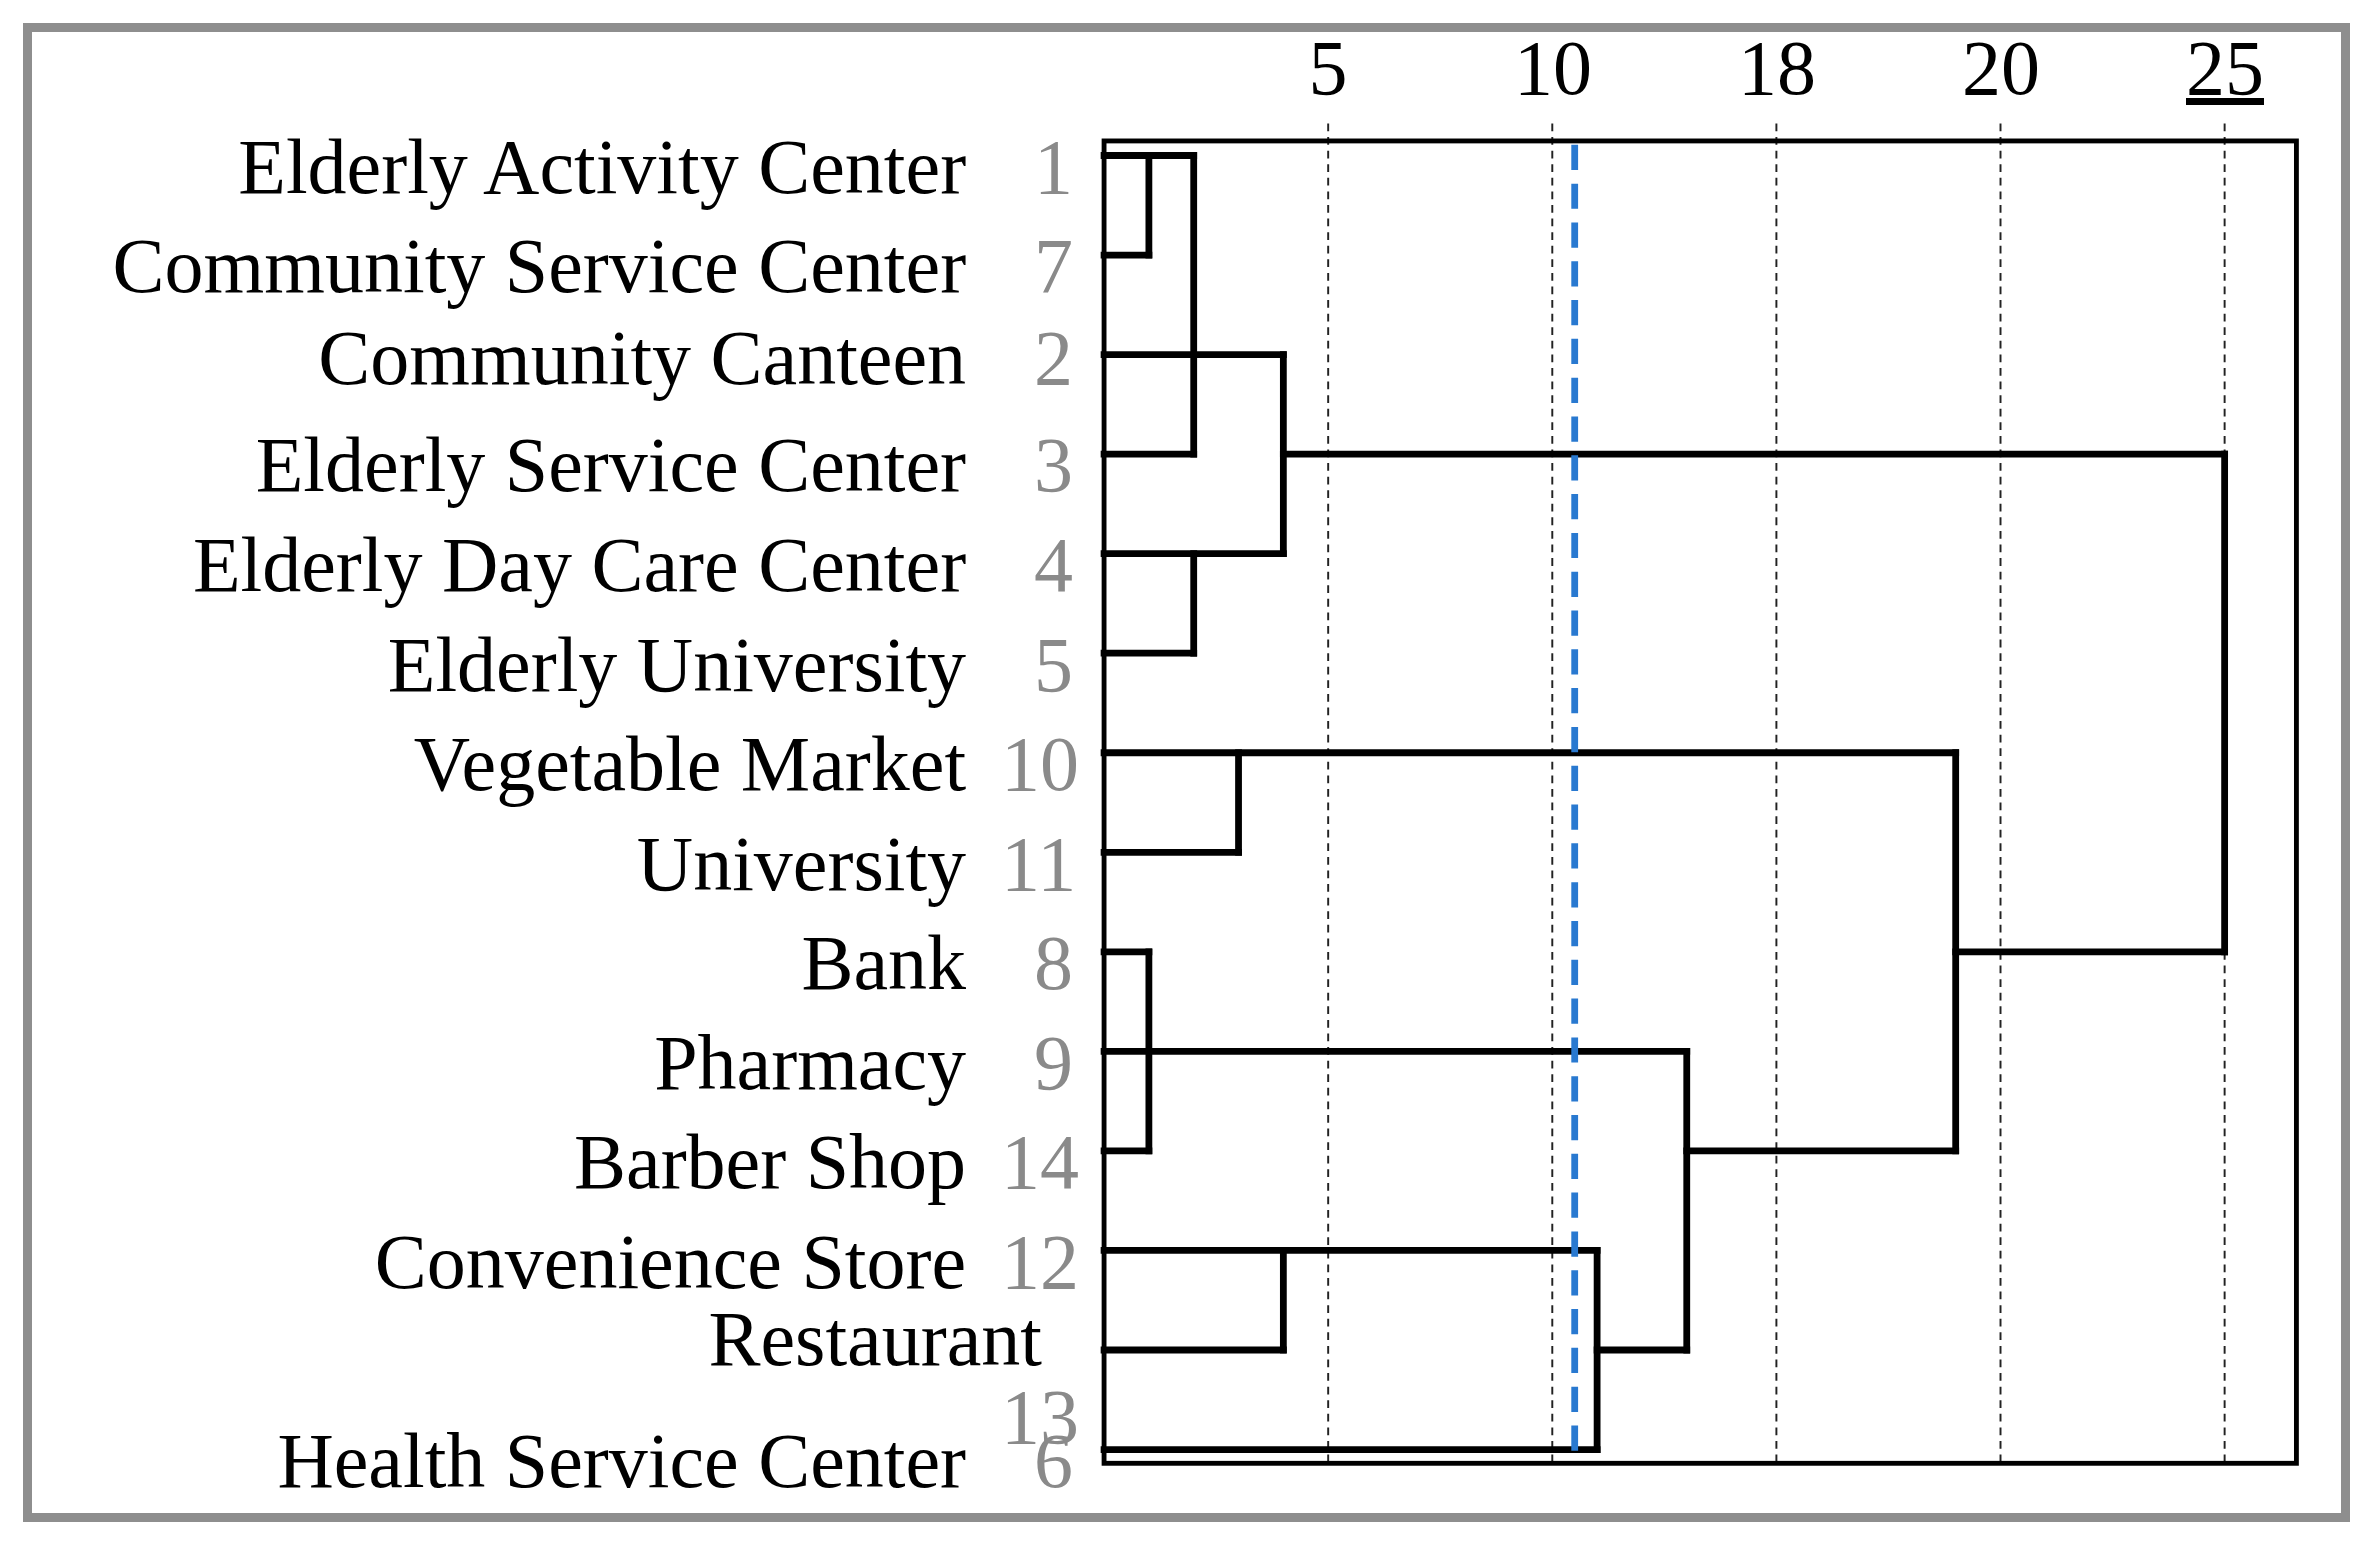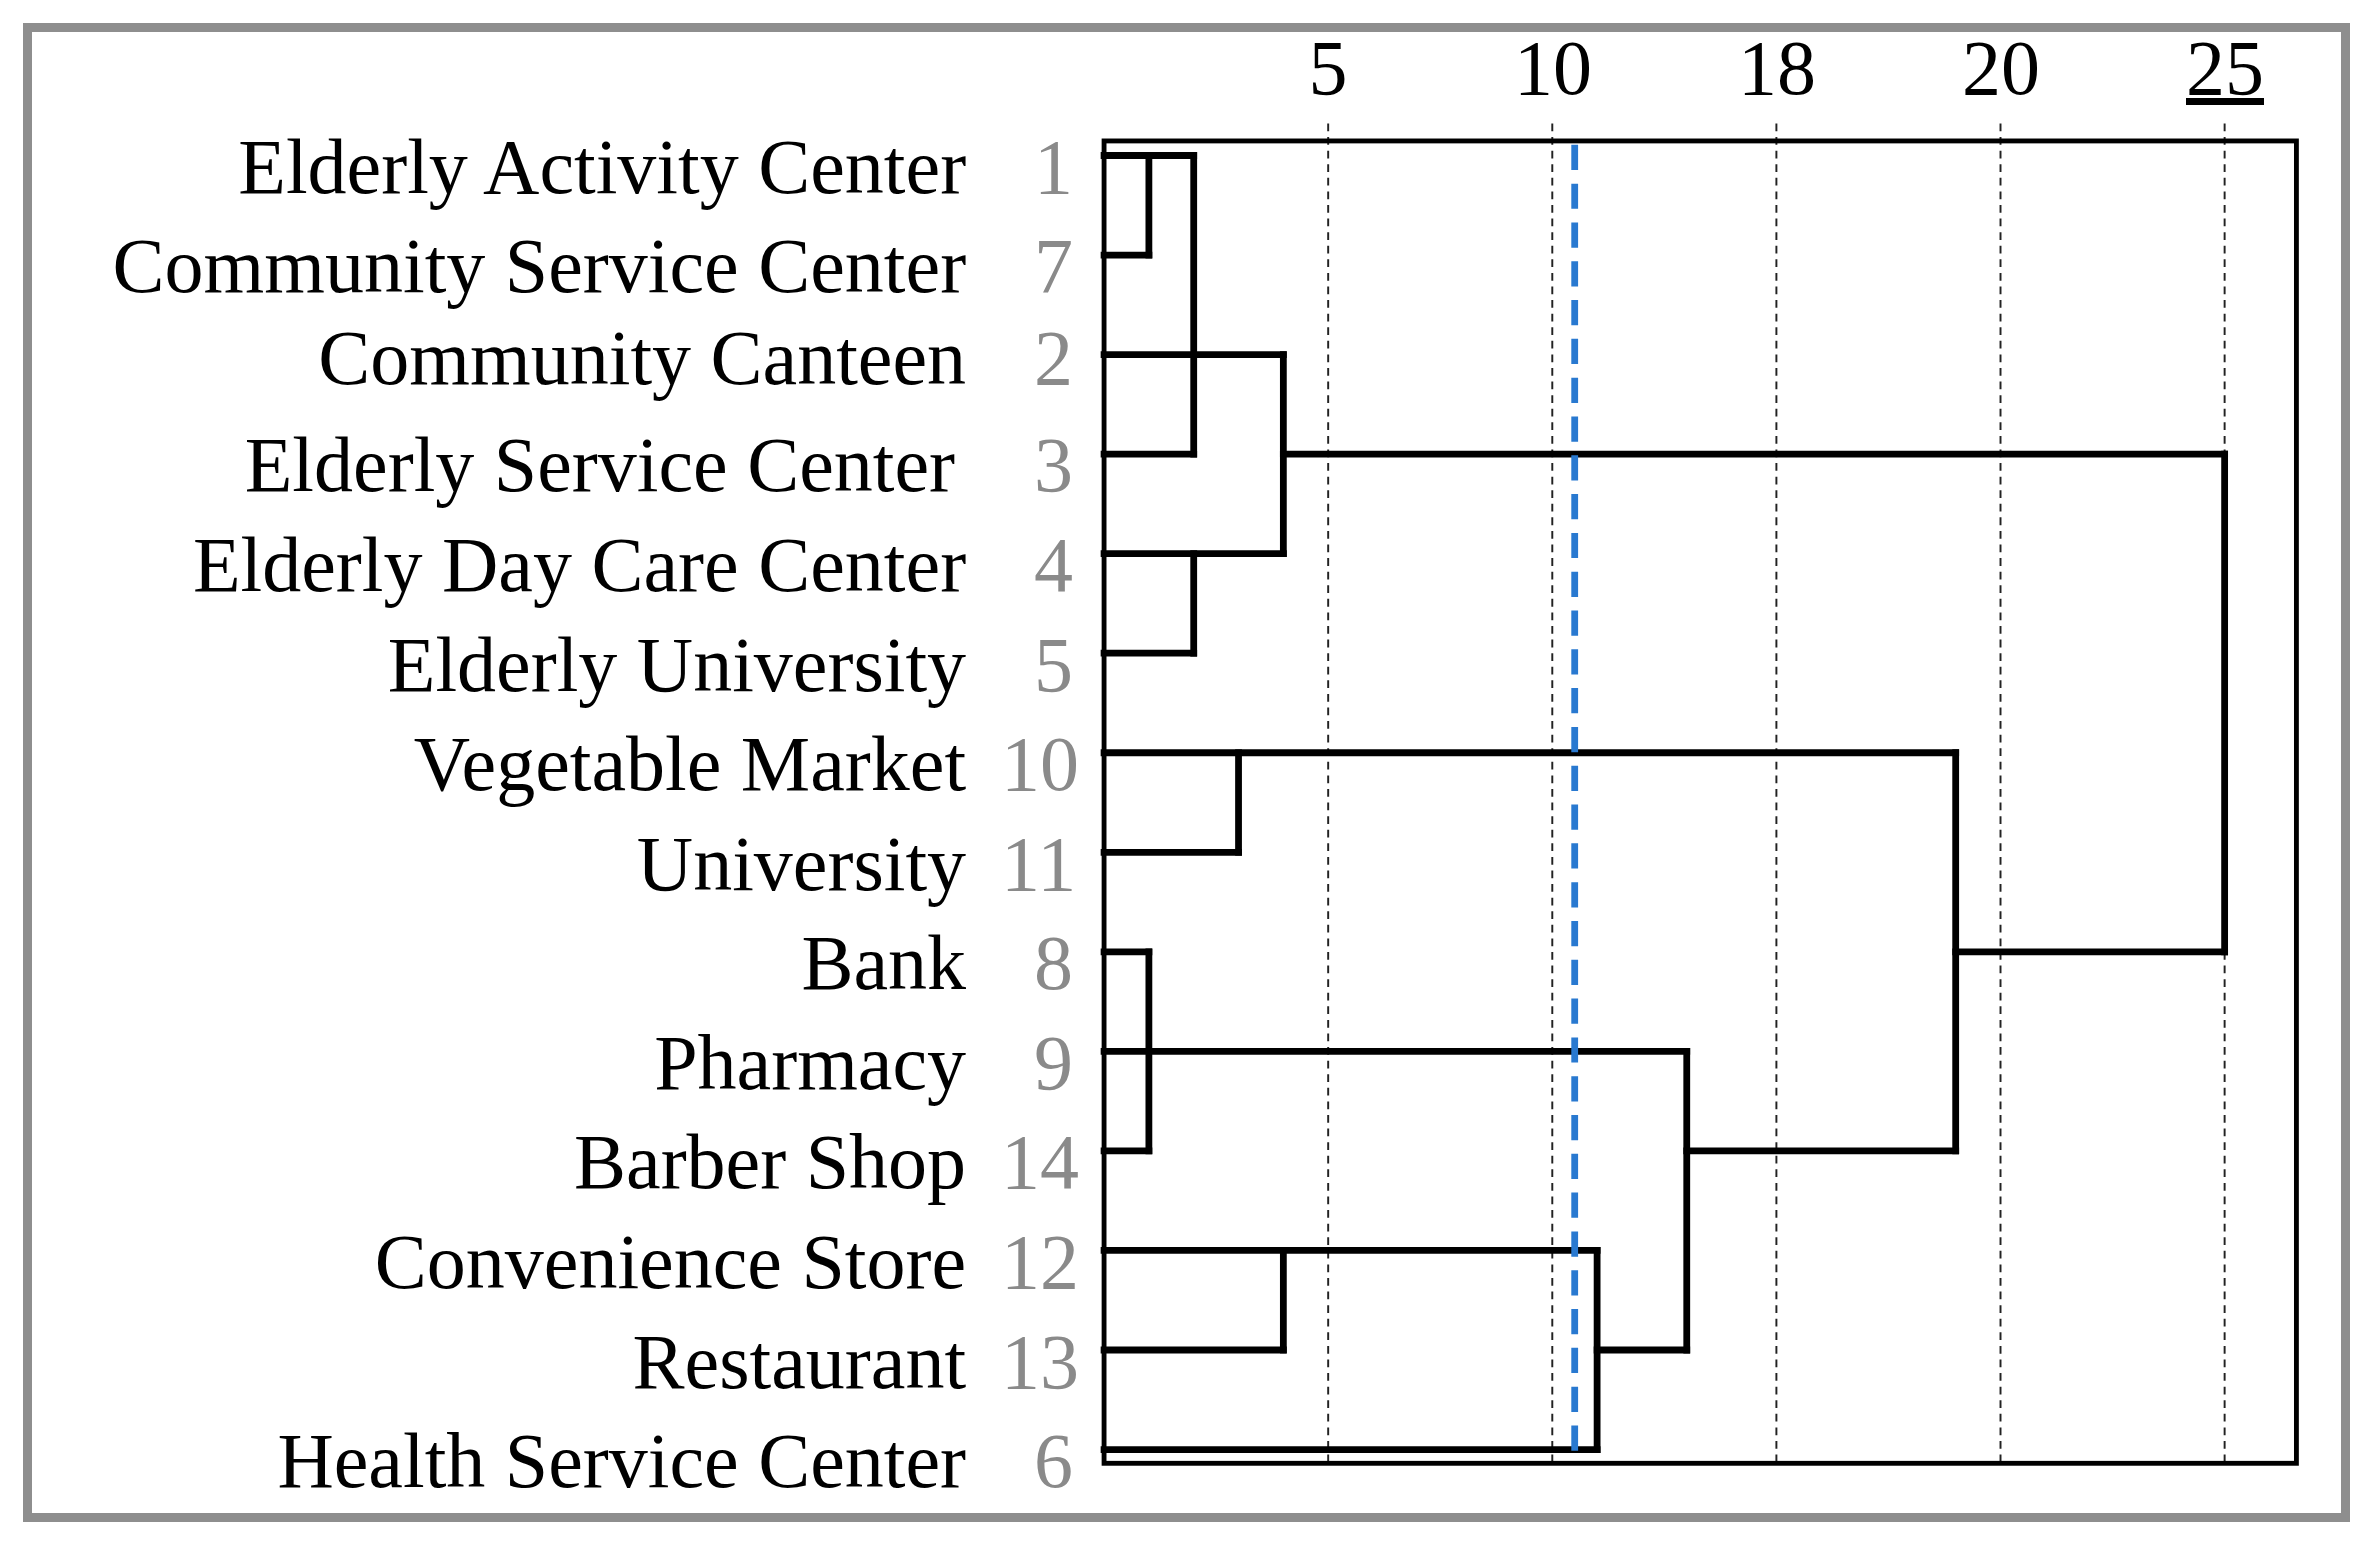--- a/index.html
+++ b/index.html
@@ -40,21 +40,21 @@
       <span class="num">1</span>
     </div>
     <div class="rowlab" style="top: 204px;">
       <span class="lbl">Community Service Center</span>
       <span class="num">7</span>
     </div>
     <div class="rowlab" style="top: 296px;">
       <span class="lbl">Community Canteen</span>
       <span class="num">2</span>
     </div>
-    <div class="rowlab" style="top: 403px; gap: 11px;">
+    <div class="rowlab" style="top: 403px;">
       <span class="lbl">Elderly Service Center</span>
       <span class="num">3</span>
     </div>
     <div class="rowlab" style="top: 503px;">
       <span class="lbl">Elderly Day Care Center</span>
       <span class="num">4</span>
     </div>
     <div class="rowlab" style="top: 603px;">
       <span class="lbl">Elderly University</span>
       <span class="num">5</span>
@@ -76,21 +76,21 @@
       <span class="num">9</span>
     </div>
     <div class="rowlab" style="top: 1100px;">
       <span class="lbl">Barber Shop</span>
       <span class="num">14</span>
     </div>
     <div class="rowlab" style="top: 1200px;">
       <span class="lbl">Convenience Store</span>
       <span class="num">12</span>
     </div>
-    <div class="rowlab" style="top: 1300px;">
+    <div class="rowlab" style="top: 1300px; flex-direction: column;">
       <span class="lbl">Restaurant</span>
       <span class="num">13</span>
     </div>
     <div class="rowlab" style="top: 1399px;">
       <span class="lbl">Health Service Center</span>
       <span class="num">6</span>
     </div>
   </div>
 
 <svg id="plot" width="2375" height="1547" viewBox="0 0 2448 1594">

